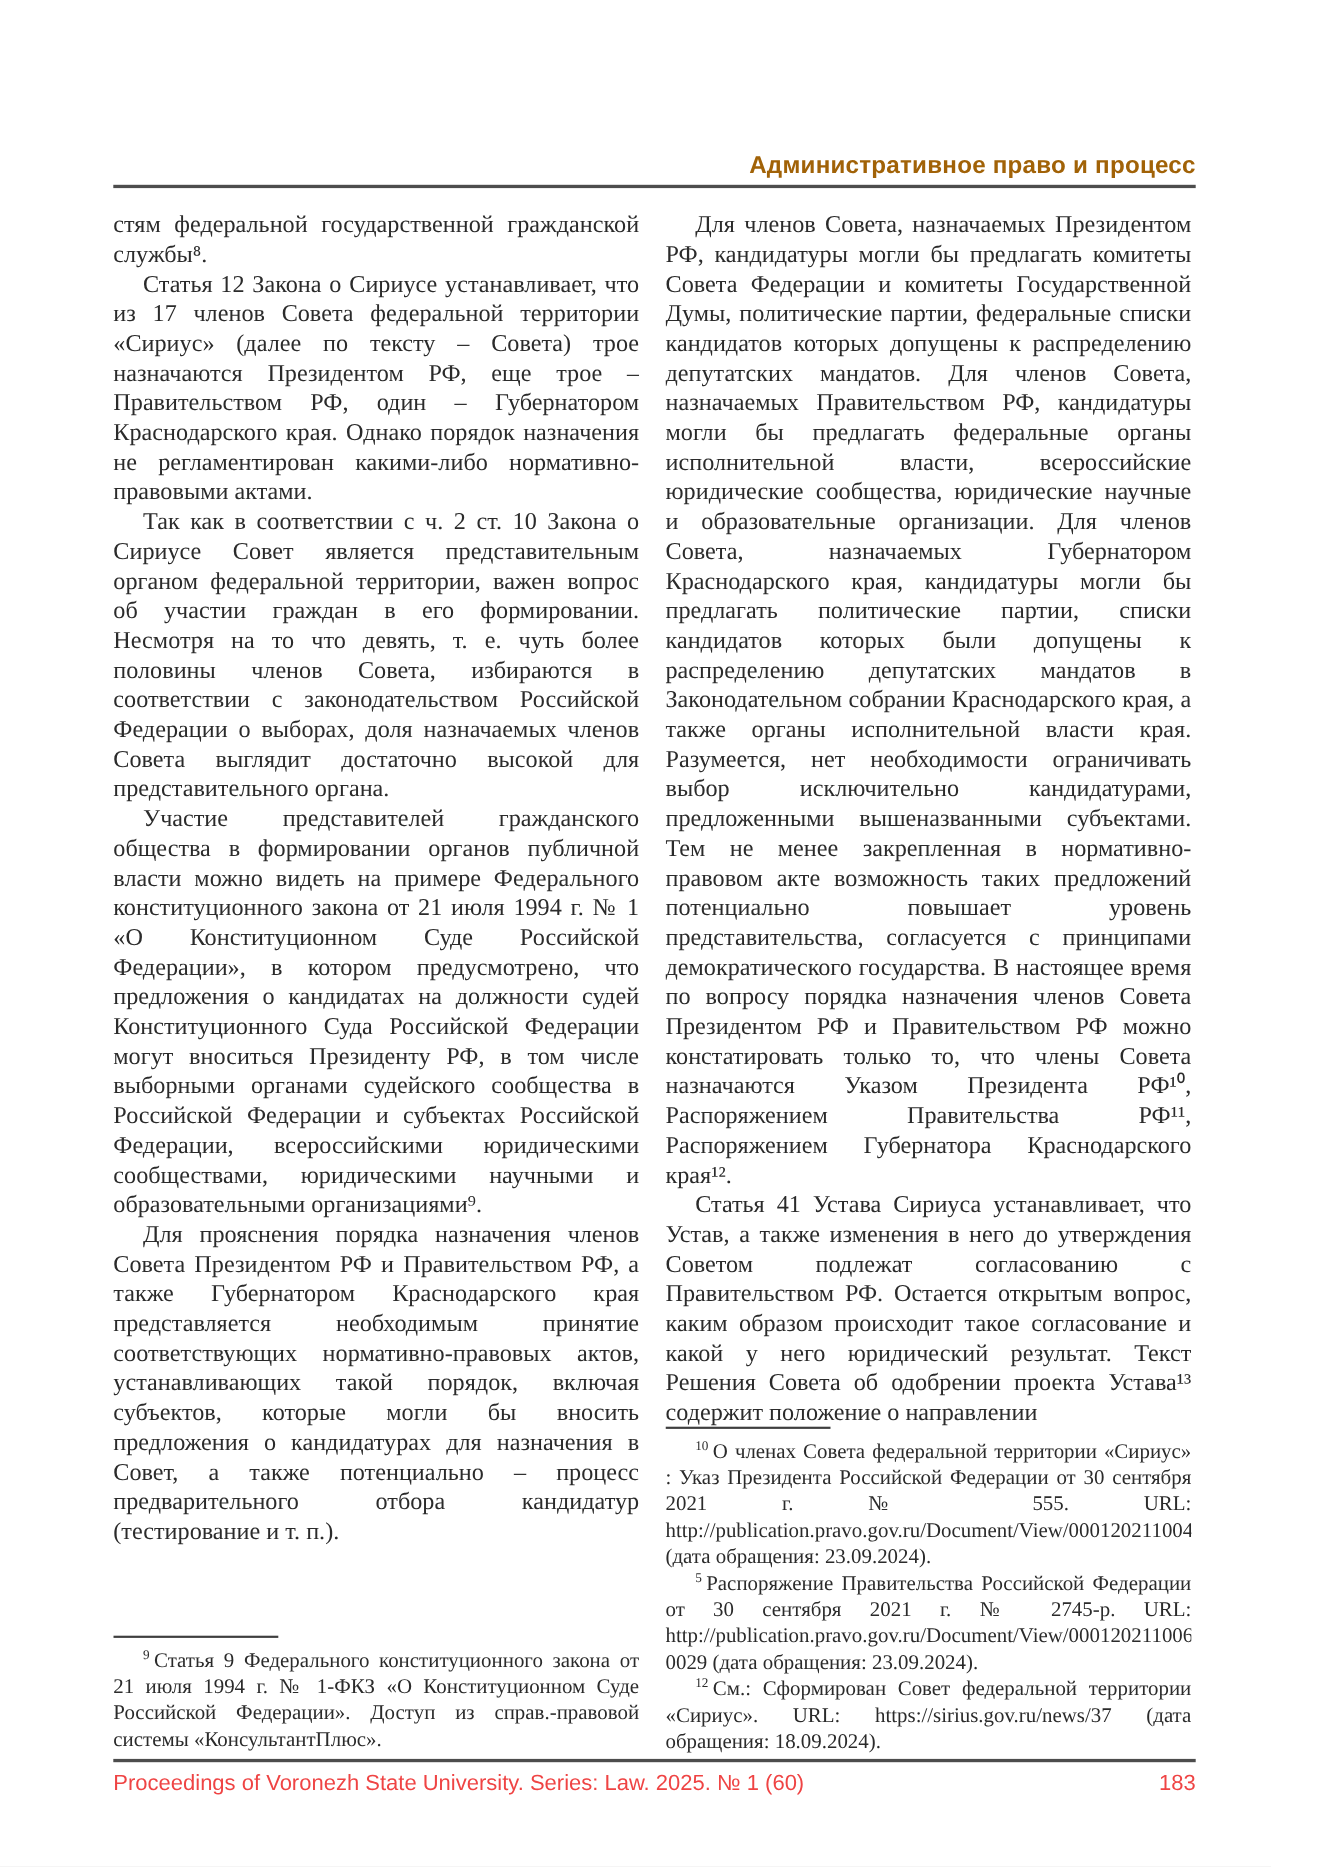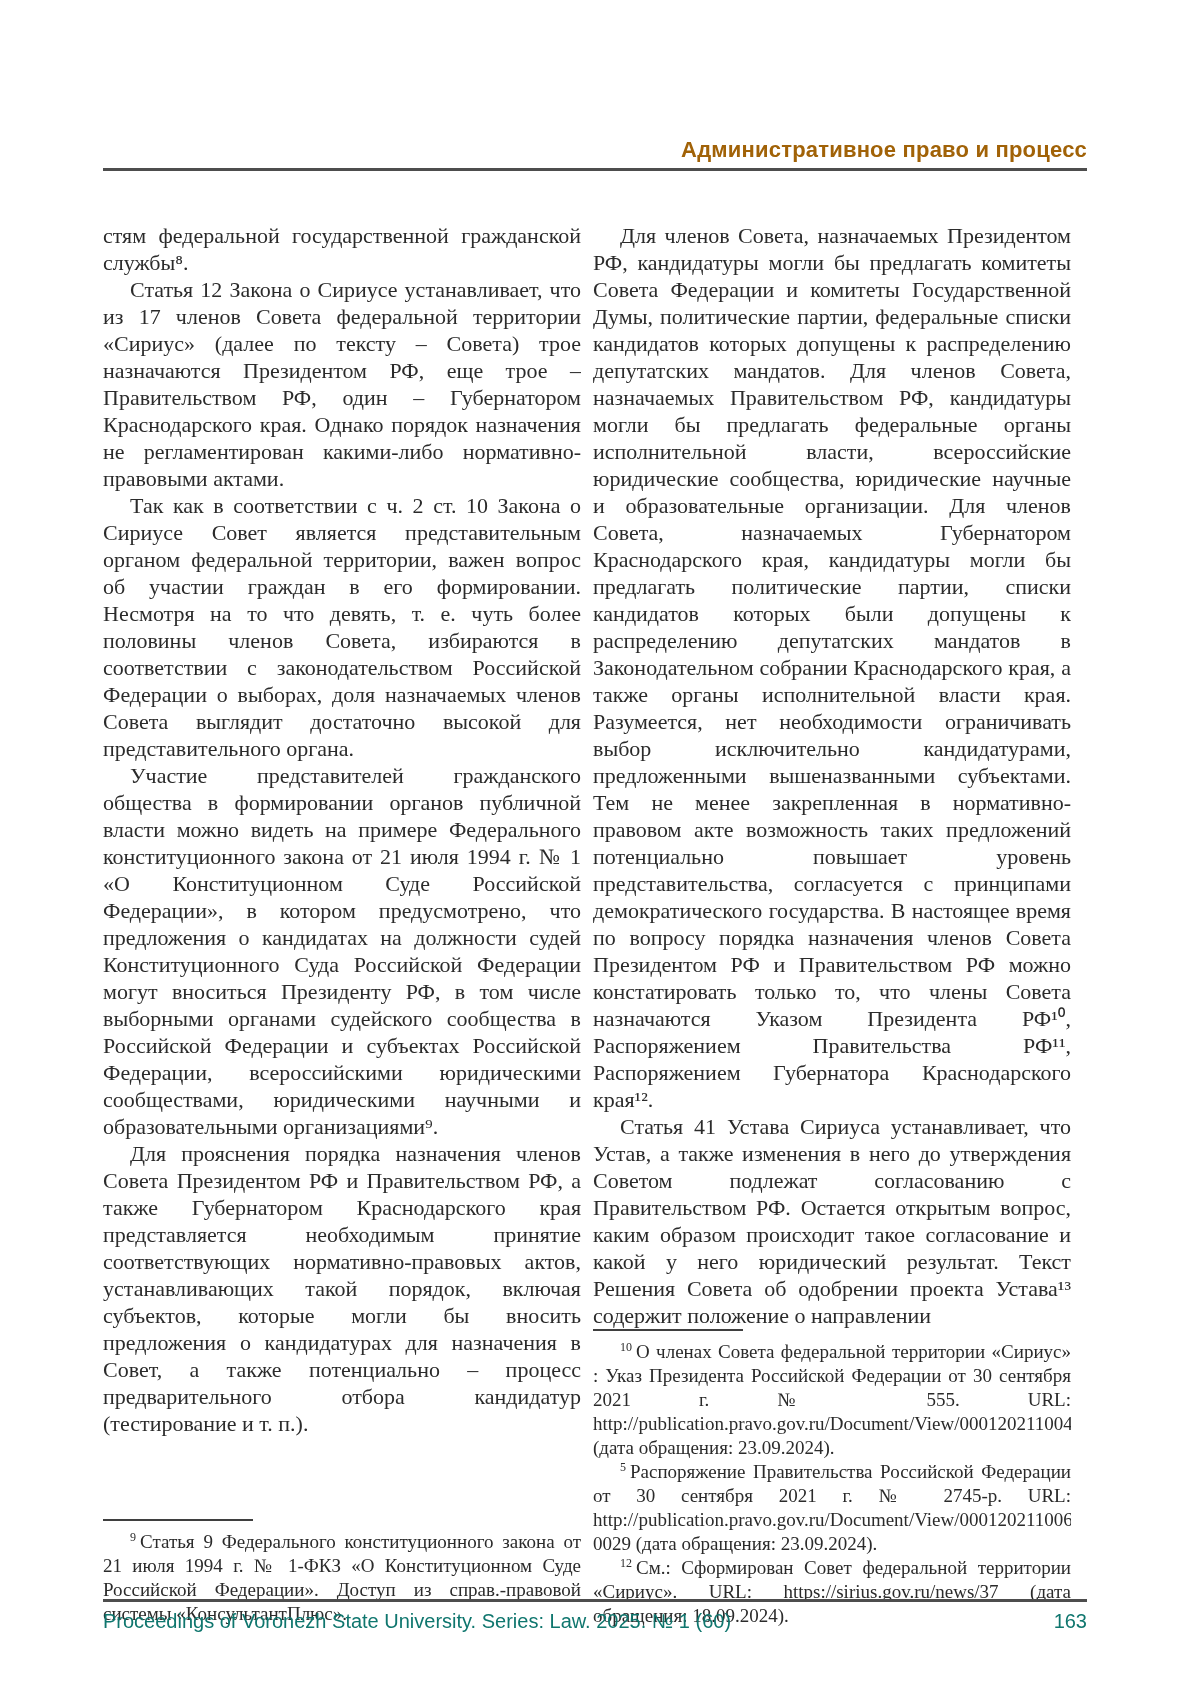--- a/index.html
+++ b/index.html
@@ -39,22 +39,21 @@
     border-top: 3px solid #4d4d4d;
   }
   
   .columns {
     position: absolute;
     left: 103px;
     top: 190px;
     width: 984px;
     height: 1404px;
     display: flex;
-    gap: 12px;
-    margin-top: 32px;
+    gap: 24px;
   }
   .column {
     width: 478px;
     height: 100%;
     display: flex;
     flex-direction: column;
     overflow: hidden;
     font-family: "Liberation Serif", serif;
     font-size: 22px;
     line-height: 27px;
@@ -104,21 +103,21 @@
     height: 0;
     border-top: 3px solid #4d4d4d;
     margin-bottom: 8px;
   }
   .footer-row {
     display: flex;
     justify-content: space-between;
     align-items: baseline;
     font-family: "Liberation Sans", sans-serif;
     font-size: 20px;
-    color: #0f766e;
+    color: #ef4444;
   }
 </style>
 </head>
 <body>
 
 <div class="page">
 
   <header class="page-header">
     <div class="page-header-title">Административное право и процесс</div>
     <div class="header-rule"></div>
@@ -161,17 +160,17 @@
 
       </div>
     </section>
 
   </main>
 
   <footer class="page-footer">
     <div class="footer-rule"></div>
     <div class="footer-row">
       <span>Proceedings of Voronezh State University. Series: Law. 2025. № 1 (60)</span>
-      <span>163</span>
+      <span>183</span>
     </div>
   </footer>
 
 </div>
 
 </body></html>

